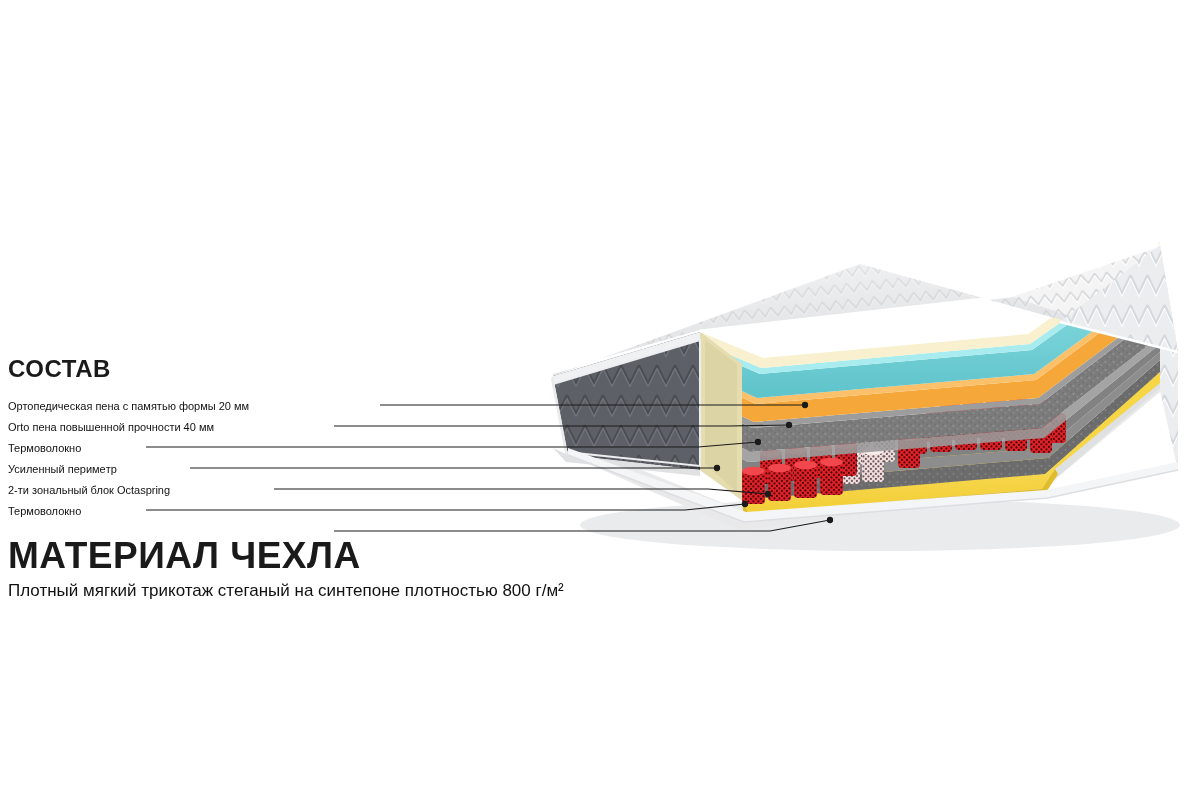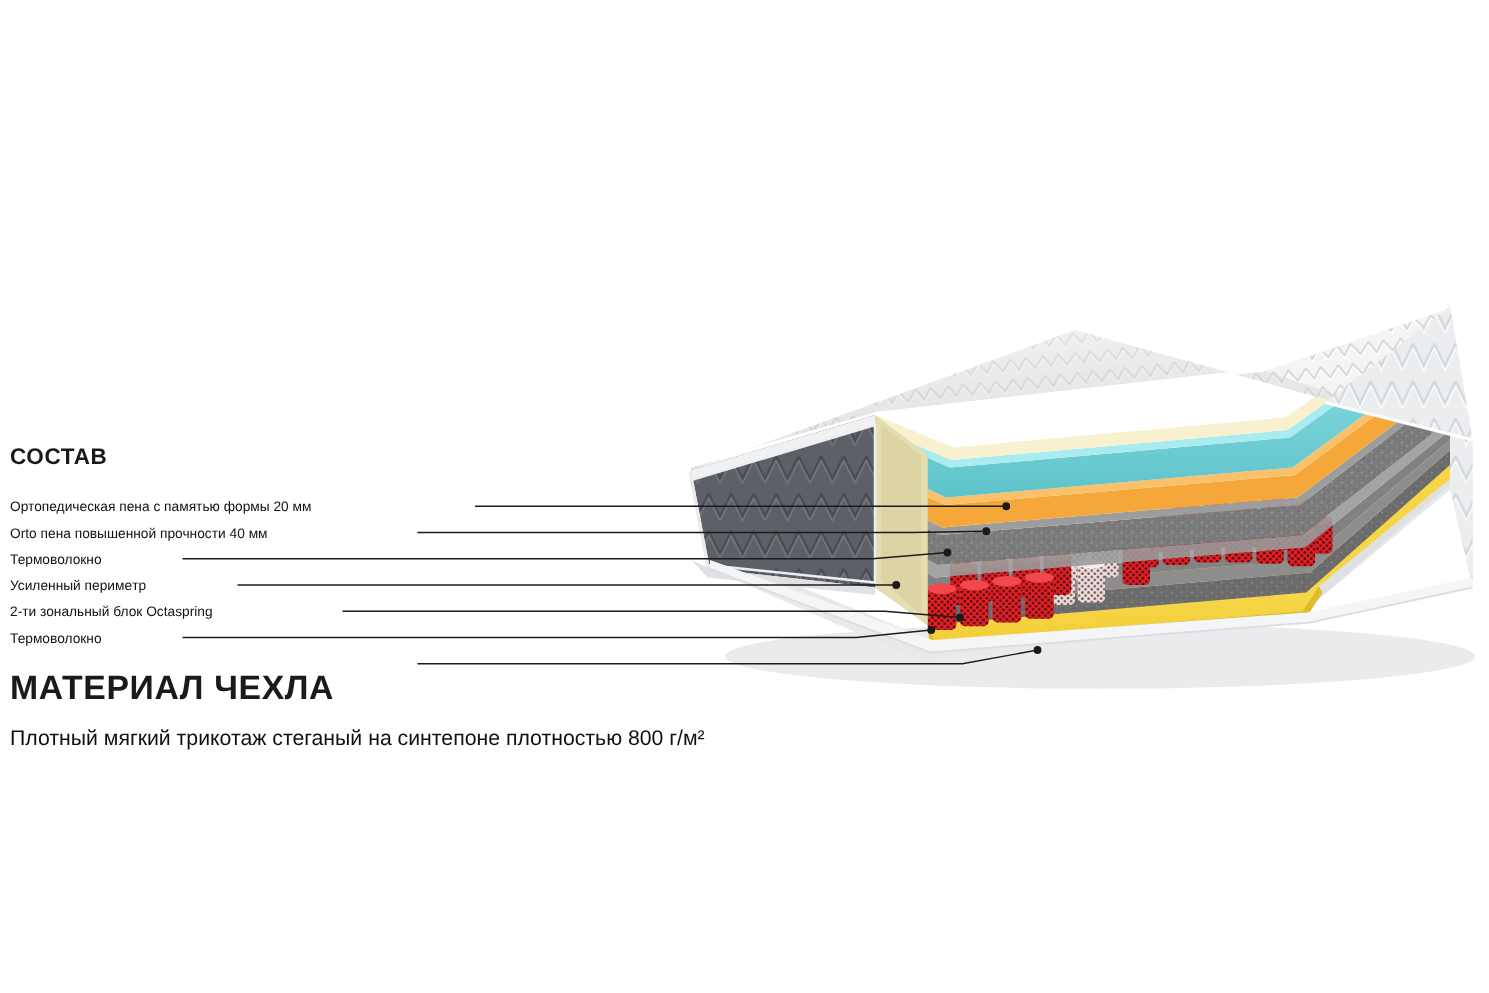--- a/index.html
+++ b/index.html
@@ -13,22 +13,22 @@
   #stage{position:absolute;left:0;top:0;width:1191px;height:794px;}
 
   
   .heading{
     position:absolute;
     font-weight:bold;
     color:#1a1a1a;
     letter-spacing:0.5px;
     white-space:nowrap;
   }
-  #h-sostav{left:8px;top:355px;font-size:18px;}
-  #h-cover{left:8px;top:535px;font-size:27px;}
+  #h-sostav{left:8px;top:355px;font-size:24px;}
+  #h-cover{left:8px;top:535px;font-size:37px;}
 
   .spec-list{
     position:absolute;
     left:8px;top:396px;
     width:520px;
   }
   .spec-row{
     height:21px;
     line-height:21px;
     font-size:11px;

